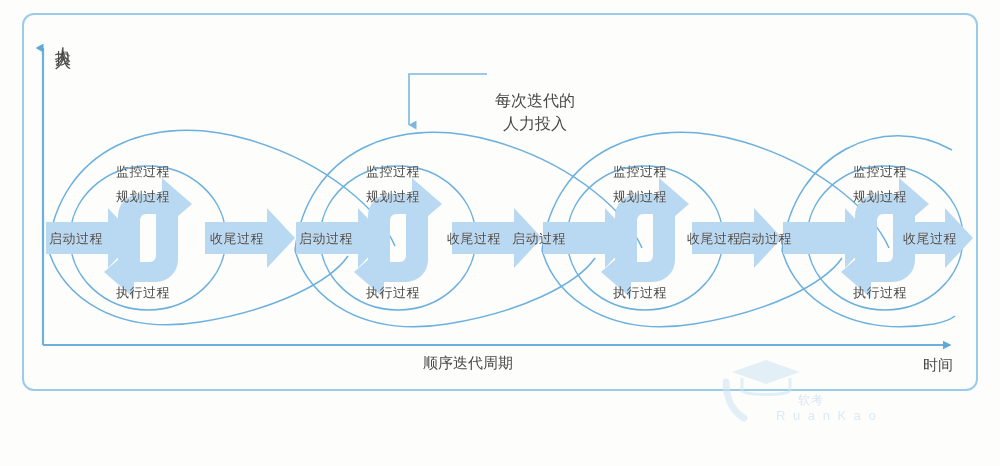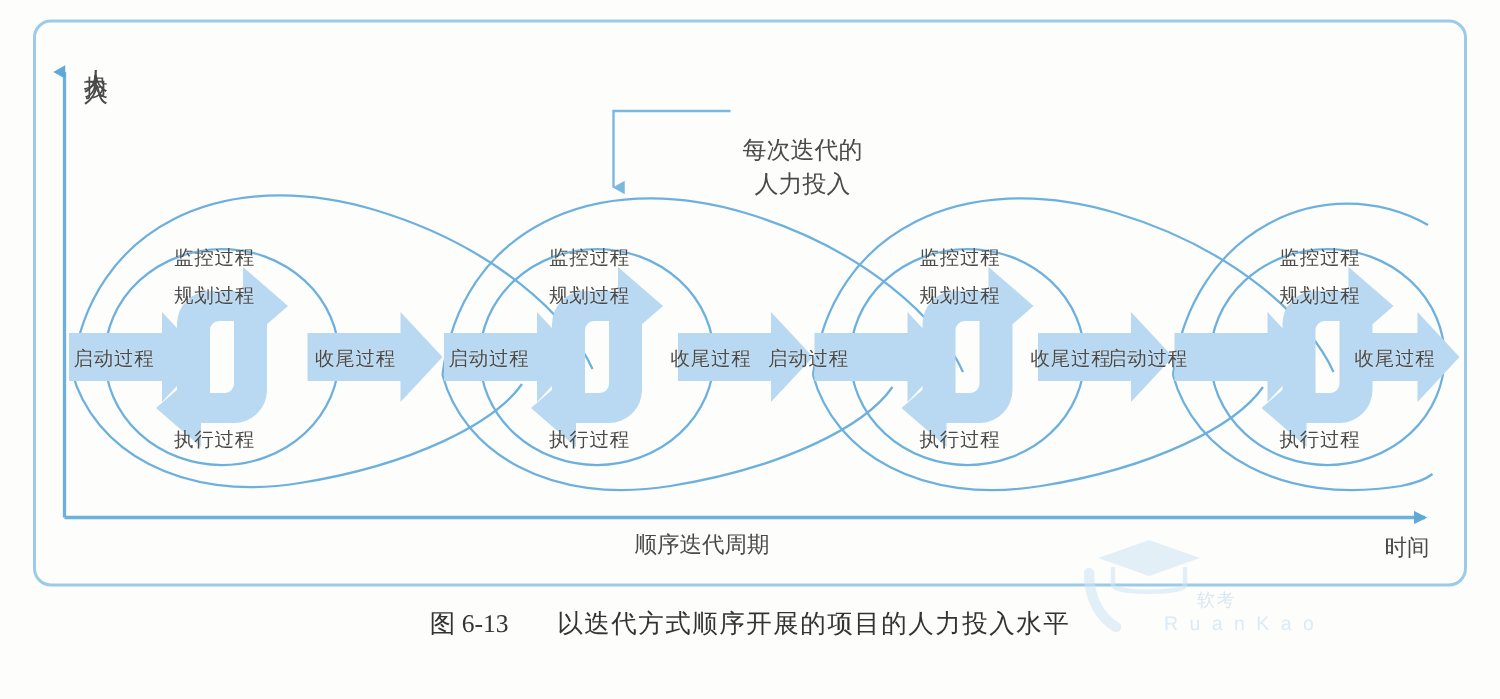--- a/index.html
+++ b/index.html
@@ -229,19 +229,14 @@
   <div class="lbl proc" style="left:853px;top:188px;">规划过程</div>
   <div class="lbl proc" style="left:853px;top:284px;">执行过程</div>
   <div class="lbl proc" style="left:903px;top:230px;">收尾过程</div>
 
   <div class="axis-lbl" style="left:423px;top:354px;">顺序迭代周期</div>
   <div class="axis-lbl" style="left:923px;top:356px;">时间</div>
 
   <div class="wm-sub" style="left:782px;top:392px;">软考</div>
   <div class="wm-sub2" style="left:776px;top:408px;">R u a n K a o</div>
 
-  <div class="caption">
-    <span class="num">图 6-13</span>
-    <span style="display:inline-block;width:22px;"></span>
-    <span>以迭代方式顺序开展的项目的人力投入水平</span>
-  </div>
 
 </div>
 
 </body></html>

